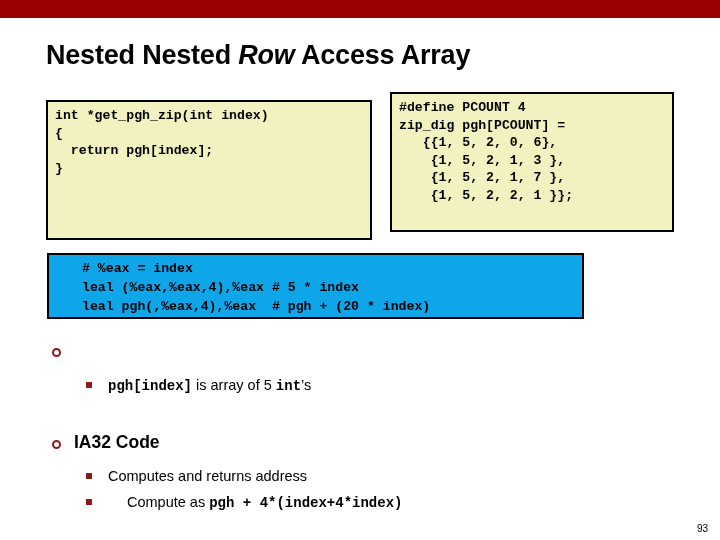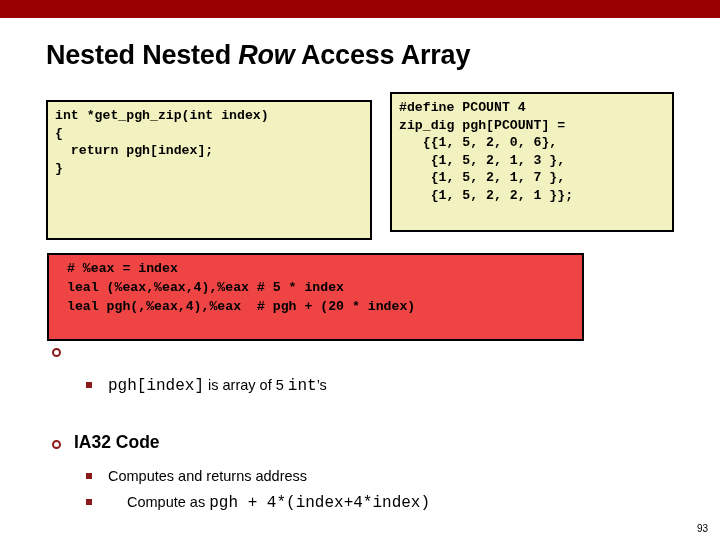--- a/index.html
+++ b/index.html
@@ -68,31 +68,31 @@
     left: 390px;
     top: 92px;
     width: 284px;
     height: 140px;
   }
   #asm-box {
     position: absolute;
     left: 47px;
     top: 253px;
     width: 537px;
-    height: 88px;
-    background: #ef4444;
+    height: 66px;
+    background: #0ea5e9;
     border: 2px solid #000000;
     box-sizing: border-box;
     font-family: "Liberation Mono", monospace;
     font-weight: bold;
     font-size: 13.2px;
     line-height: 19px;
     color: #000000;
     white-space: pre;
-    padding: 4px 0 0 18px;
+    padding: 4px 0 0 33px;
     overflow: hidden;
   }
   .bullet-l1 {
     position: absolute;
     left: 52px;
     display: flex;
     align-items: baseline;
   }
   .bullet-l1 .marker {
     width: 22px;
@@ -135,22 +135,22 @@
     position: relative;
     top: -2px;
   }
   .bullet-l2 .l2-text {
     font-size: 14.5px;
     color: #000000;
     white-space: nowrap;
   }
   .mono {
     font-family: "Liberation Mono", monospace;
-    font-weight: normal;
-    font-size: 16px;
+    font-weight: bold;
+    font-size: 14px;
   }
   #row-vector-bullet { top: 343px; }
   #rv-sub-1 { top: 376px; }
   #rv-sub-2 { top: 401px; }
   #ia32-bullet { top: 432px; }
   #ia-sub-1 { top: 467px; }
   #ia-sub-2 { top: 493px; gap: 19px; }
   #page-number {
     position: absolute;
     right: 12px;

